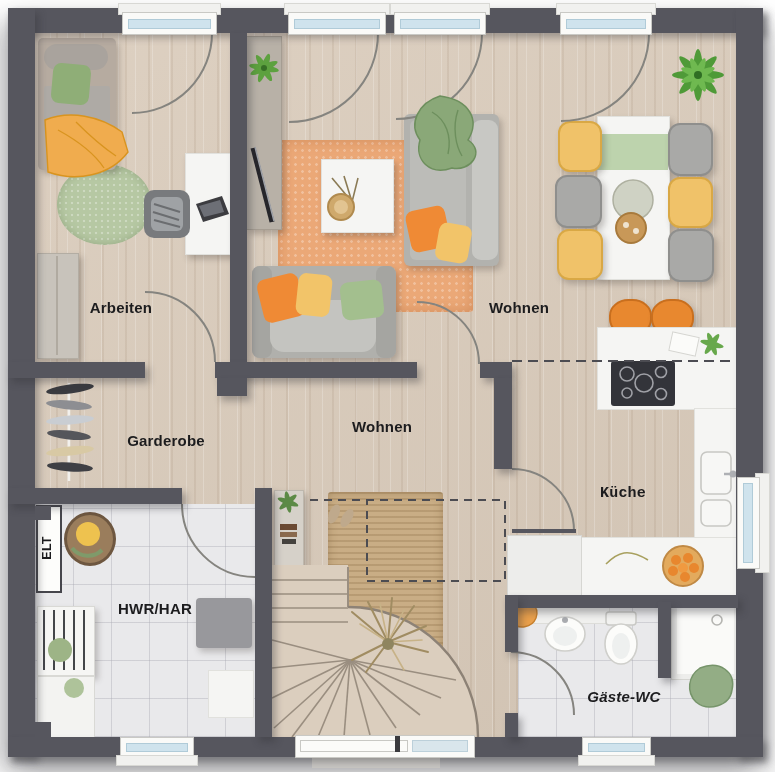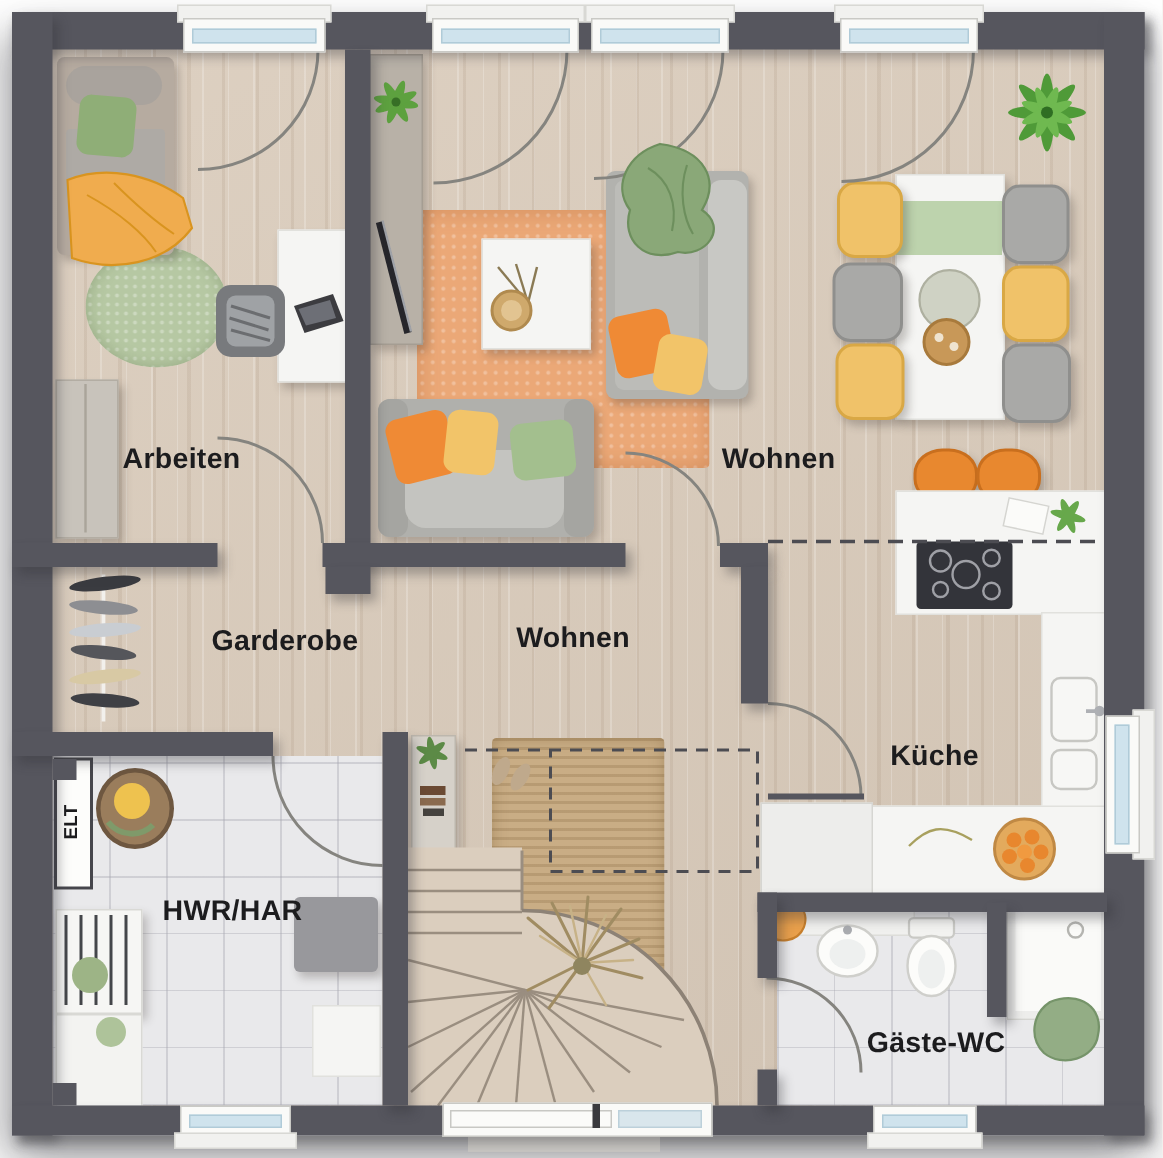--- a/index.html
+++ b/index.html
@@ -17,21 +17,21 @@
     background-image:
       repeating-linear-gradient(0deg, rgba(165,165,175,.38) 0 1px, rgba(0,0,0,0) 1px 38px),
       repeating-linear-gradient(90deg, rgba(165,165,175,.38) 0 1px, rgba(0,0,0,0) 1px 38px);}
   .rug{position:absolute;z-index:3;}
   .furn{position:absolute;z-index:4;}
   .sh{box-shadow:3px 4px 6px rgba(60,55,50,.28);}
   .white{background:#f5f5f3;border:1px solid #e1e1dd;}
   .win-sill{position:absolute;background:#f1f1ef;border:1px solid #d8d8d4;z-index:7;}
   .win-frame{position:absolute;background:#fafaf8;border:1px solid #c9c9c5;z-index:7;}
   .win-glass{position:absolute;background:#cfe3ed;border:1px solid #b0cbd8;z-index:7;}
-  .lbl{position:absolute;transform:translate(-50%,-50%);font-weight:700;font-size:19px;
+  .lbl{position:absolute;transform:translate(-50%,-50%);font-weight:700;font-size:15px;
        color:#1c1c1e;letter-spacing:.2px;white-space:nowrap;z-index:9;}
   .lbl-small{font-size:12.5px;transform:translate(-50%,-50%) rotate(-90deg);}
   svg.overlay{position:absolute;left:0;top:0;z-index:5;pointer-events:none;}
   .pillow{position:absolute;border-radius:8px;z-index:4;}
 </style>
 </head>
 <body>
 
 <div class="plan">
 
@@ -389,20 +389,20 @@
   <div class="win-sill" style="left:578px;top:755px;width:75px;height:9px;"></div>
 
   <div class="win-frame" style="left:295px;top:735px;width:178px;height:21px;"></div>
   <div class="abs" style="left:300px;top:740px;width:106px;height:10px;background:#fbfbf9;border:1px solid #c8c8c4;z-index:8;"></div>
   <div class="abs" style="left:412px;top:740px;width:54px;height:10px;background:#d9e6ec;border:1px solid #bcd0da;z-index:8;"></div>
   <div class="abs" style="left:395px;top:736px;width:5px;height:16px;background:#3a3a3e;z-index:8;"></div>
   <div class="abs" style="left:312px;top:757px;width:128px;height:11px;background:#c8c6c2;z-index:5;"></div>
 
   <div class="lbl" style="left:121px;top:307px;">Arbeiten</div>
   <div class="lbl" style="left:519px;top:307px;">Wohnen</div>
-  <div class="lbl" style="left:166px;top:428px;margin-left:24px;">Garderobe</div>
+  <div class="lbl" style="left:166px;top:440px;">Garderobe</div>
   <div class="lbl" style="left:382px;top:426px;">Wohnen</div>
-  <div class="lbl" style="left:623px;top:505px;">Küche</div>
+  <div class="lbl" style="left:623px;top:493px;font-family:Liberation Mono, monospace;">Küche</div>
   <div class="lbl" style="left:155px;top:608px;">HWR/HAR</div>
-  <div class="lbl" style="left:624px;top:696px;">Gäste-WC</div>
+  <div class="lbl" style="left:624px;top:696px;font-style:italic;">Gäste-WC</div>
   <div class="lbl lbl-small" style="left:47px;top:548px;">ELT</div>
 
 </div>
 
 </body></html>

